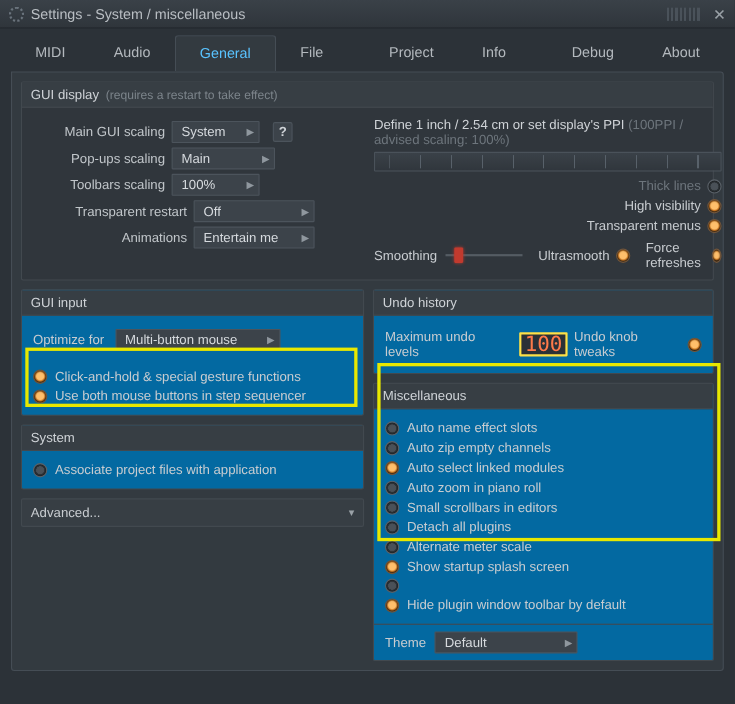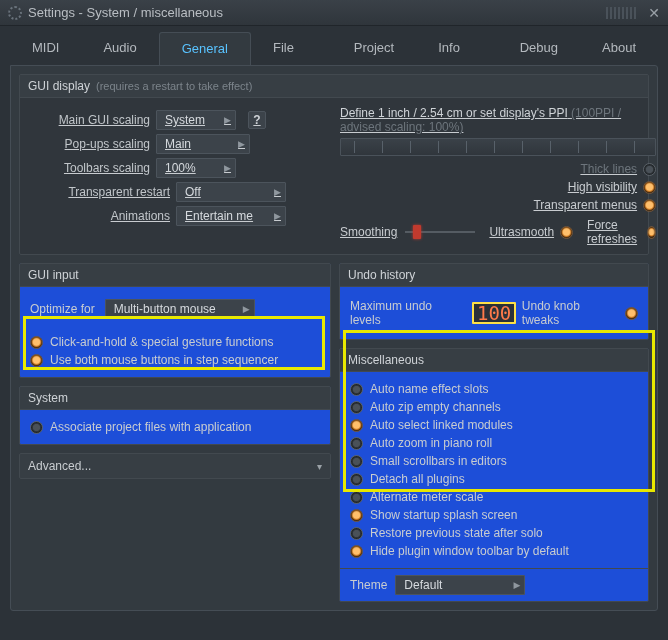--- a/index.html
+++ b/index.html
@@ -39,21 +39,21 @@
   .col.right { flex:1;}
   .chk { display:flex; align-items:center; gap:7px; padding:2px 0; font-size:12px;}
   .undo-val { display:inline-flex;align-items:center;justify-content:center;width:44px;height:22px;border:2px solid #fde047;background:#2b3137;color:#ff7a4a;font-family:monospace;font-size:19px;font-weight:normal;border-radius:1px;}
   .adv { display:flex;align-items:center;justify-content:space-between;border:1px solid #42494f;background:#373e44;padding:5px 8px;margin:0;border-radius:2px;cursor:pointer;}
   .hl { position:absolute; border:3px solid #e8e800; pointer-events:none; z-index:5;}
   .slider { position:relative; width:70px;height:14px;}
   .slider .track{position:absolute;left:0;right:0;top:6px;height:2px;background:#555c63;}
   .slider .thumb{position:absolute;left:8px;top:0;width:8px;height:14px;background:#c13a2e;border-radius:1px;box-shadow:0 0 3px #c13a2e;}
   .smooth { display:flex;align-items:center;gap:8px;}
   .theme-dd { width:130px;}
-  .sec-nopad { border:1px solid #42494f;border-radius:2px;background:#1d4ed8;}
+  .sec-nopad { border:1px solid #42494f;border-radius:2px;background:#0369a1;}
 </style>
 </head>
 <body>
 
 <div class="titlebar">
   <span class="gear"></span>
   <span class="title">Settings - System / miscellaneous</span>
   <span class="grip"></span>
   <span class="close">✕</span>
 </div>
@@ -72,21 +72,21 @@
 </div>
 
 <div class="panel">
 
   <div class="section">
     <div class="sec-head">
       <span>GUI display</span>
       <span class="sub">(requires a restart to take effect)</span>
     </div>
     <div class="sec-body">
-      <div style="display:flex;gap:10px;text-decoration:underline;">
+      <div style="display:flex;gap:10px;">
         <div style="flex:0 0 300px;">
           <div class="row">
             <span class="lbl">Main GUI scaling</span>
             <span class="dd" style="width:80px">
                 <span>System</span>
                 <span class="arr">▶</span>
               </span>
             <span class="q">?</span>
           </div>
           <div class="row">
@@ -252,21 +252,20 @@
             <div class="chk">
               <span class="radio grey"></span>
               <span>Alternate meter scale</span>
             </div>
             <div class="chk">
               <span class="radio on"></span>
               <span>Show startup splash screen</span>
             </div>
             <div class="chk">
               <span class="radio grey"></span>
-              <span>Restore previous state after solo</span>
             </div>
             <div class="chk">
               <span class="radio on"></span>
               <span>Hide plugin window toolbar by default</span>
             </div>
           </div>
         <div class="sec-body" style="border-top:1px solid #42494f;display:flex;align-items:center;gap:8px;padding:6px 10px">
           <span>Theme</span>
           <span class="dd theme-dd">
               <span>Default</span>

